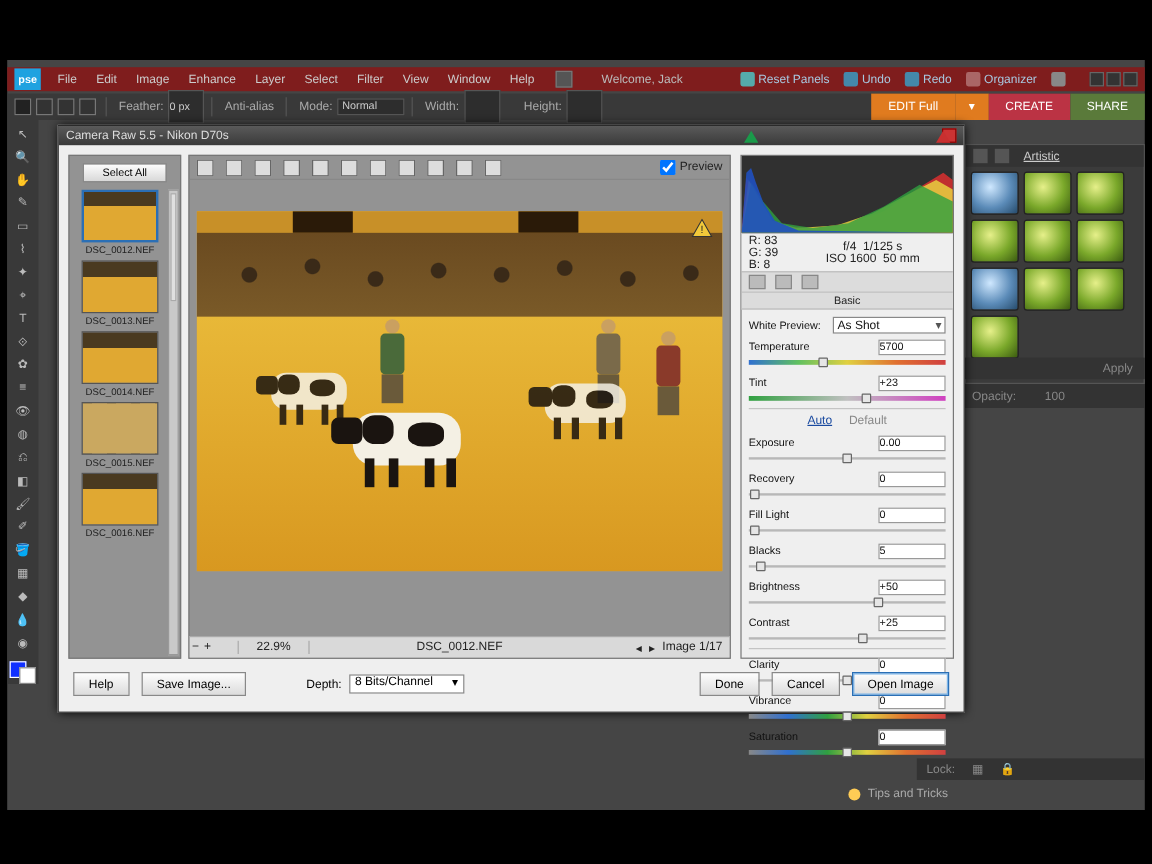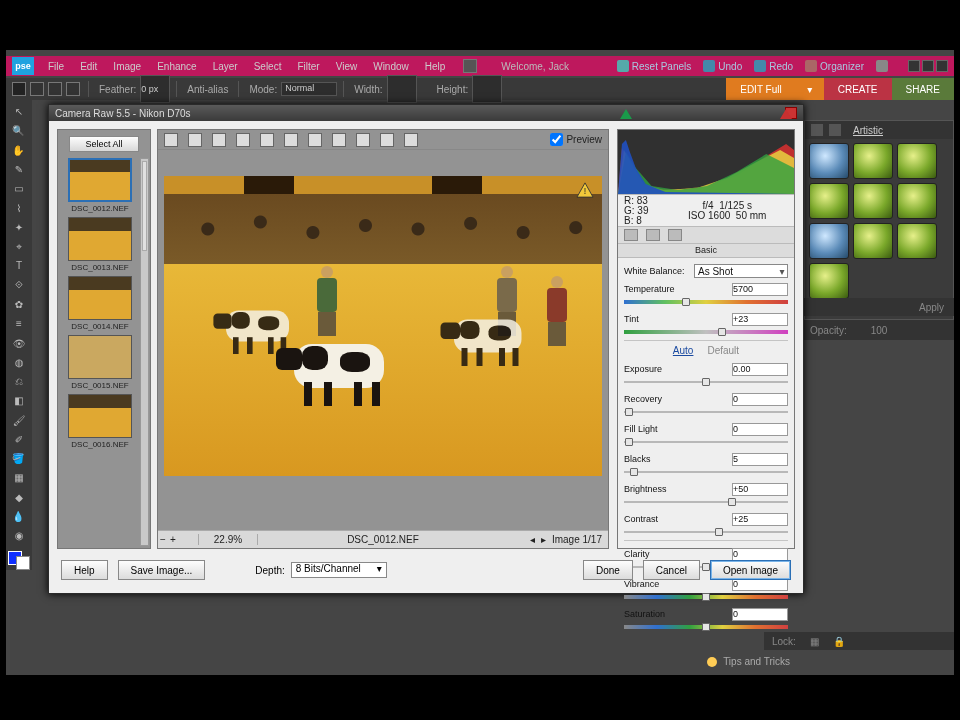--- a/index.html
+++ b/index.html
@@ -1,20 +1,20 @@
 <!DOCTYPE html>
 <html><head>
 <meta charset="utf-8">
 <style>
   *{margin:0;padding:0;box-sizing:border-box;font-family:Tahoma,Arial,sans-serif;font-size:10px;}
   html,body{width:960px;height:720px;background:#000;overflow:hidden;}
   .frame{position:absolute;left:0;top:0;width:960px;height:720px;background:#000;}
   .workspace{position:absolute;left:6px;top:50px;width:948px;height:625px;background:#454545;}
   
-  .menubar{position:absolute;left:6px;top:56px;width:948px;height:20px;background:#be185d;display:flex;align-items:center;color:#ccc;}
+  .menubar{position:absolute;left:6px;top:56px;width:948px;height:20px;background:#7f1d1d;display:flex;align-items:center;color:#ccc;}
   .pse-logo{width:22px;height:18px;background:#1fa2e0;color:#fff;display:flex;align-items:center;justify-content:center;font-weight:bold;font-size:9px;margin:0 6px;}
   .menubar span.mitem{margin:0 8px;cursor:default;}
   .menubar .welcome{margin-left:24px;color:#bbb;}
   .menubar .right-tools{margin-left:auto;display:flex;align-items:center;gap:12px;padding-right:6px;}
   .menubar .rt{color:#a8c8e0;display:flex;align-items:center;gap:3px;}
   .menubar .rt .ic{width:12px;height:12px;border-radius:2px;background:#5aa;}
   .winbtns{display:flex;gap:2px;margin-left:8px;}
   .winbtns div{width:12px;height:12px;background:#333;border:1px solid #666;}
   
   .optbar{position:absolute;left:6px;top:78px;width:948px;height:22px;background:#393939;display:flex;align-items:center;color:#aaa;}
@@ -430,21 +430,21 @@
           <div class="col" style="text-align:center;flex:1"><span>f/4</span>&nbsp;&nbsp;<span>1/125 s</span><br><span>ISO 1600</span>&nbsp;&nbsp;<span>50 mm</span></div>
         </div>
         <div class="tabstrip">
           <div class="ic"></div>
           <div class="ic"></div>
           <div class="ic"></div>
         </div>
         <div class="tabtitle">Basic</div>
         <div class="controls">
           <div class="row">
-              <label>White Balance:</label>
+              <label>White Preview:</label>
               <div class="sel">
                 <span>As Shot</span>
                 <span class="dd">▾</span>
               </div>
             </div>
           <div class="row">
               <label>Temperature</label>
               <span style="flex:1"></span>
               <div class="val">5700</div>
             </div>

